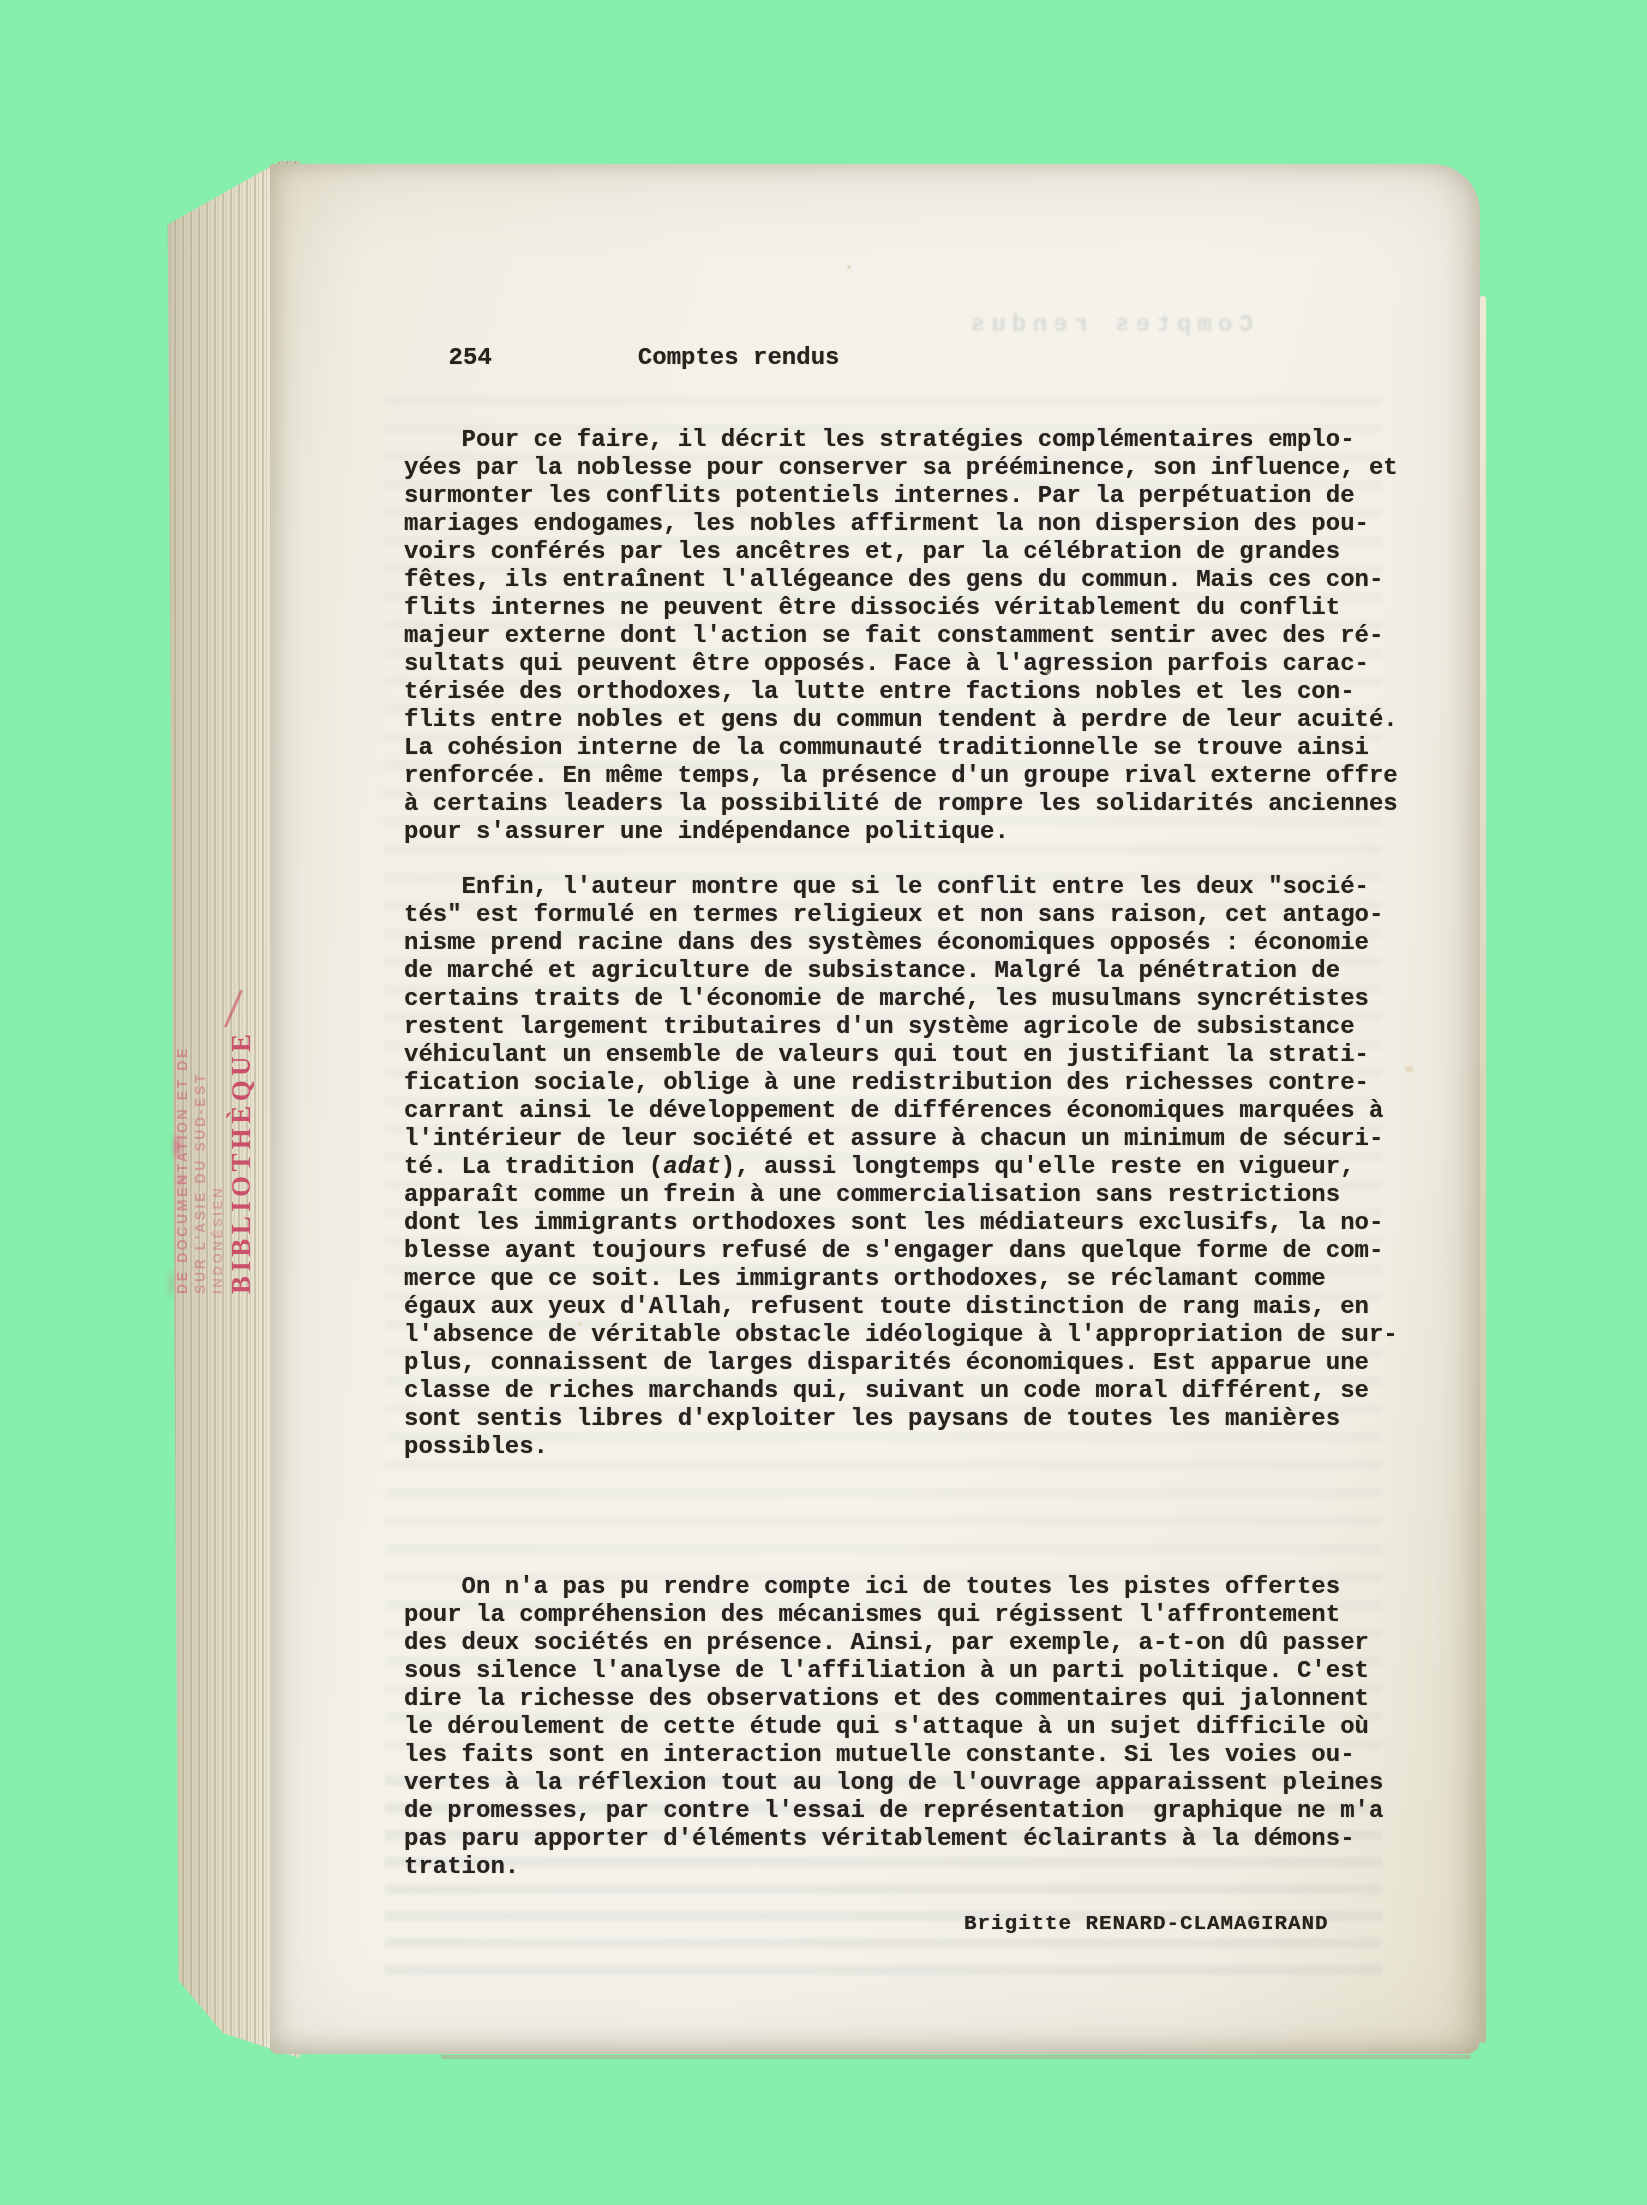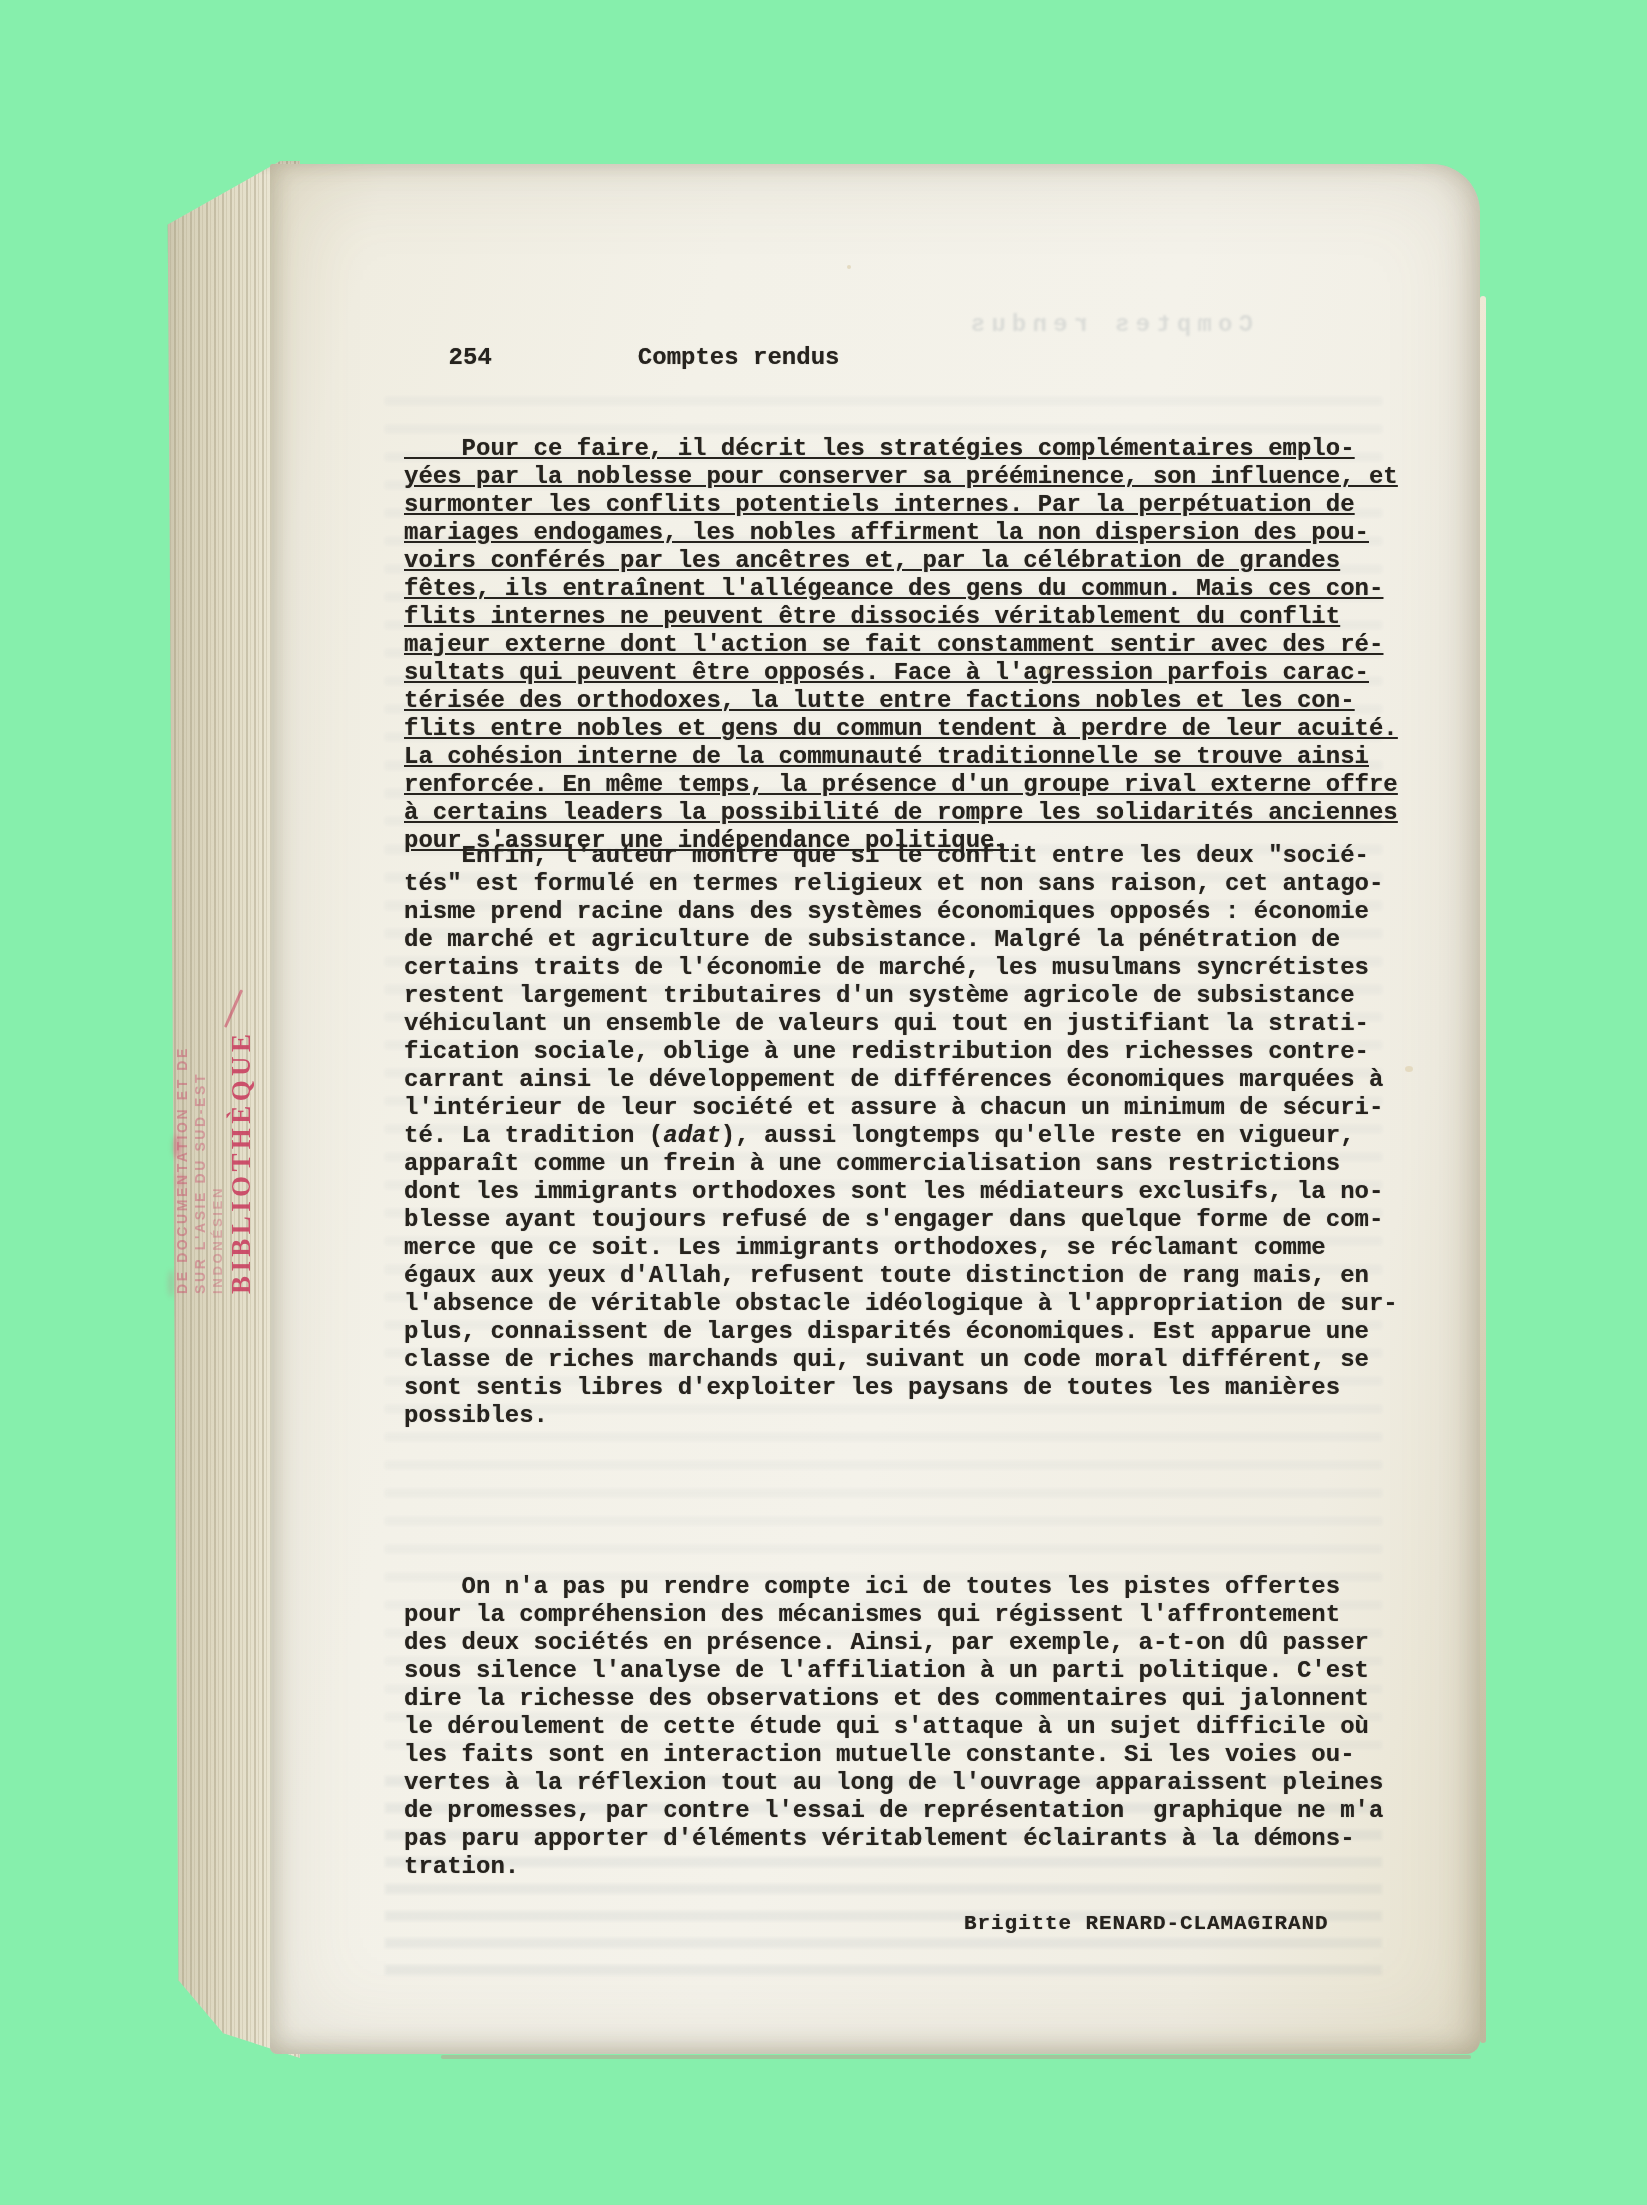--- a/index.html
+++ b/index.html
@@ -25,21 +25,21 @@
   .page::after{content:"";position:absolute;top:132px;right:-6.2px;width:6.2px;height:1747px;
     background:linear-gradient(180deg,#efe9d6,#d6cfb6 60%,#bfb89d);border-radius:3.5px;}
   .under-edge{position:absolute;left:441px;top:2055px;width:1030px;height:3.5px;
     background:#b3ac93;opacity:.65;border-radius:1.8px;}
   
   .tw{position:absolute;color:#26231e;font-weight:700;font-size:24px;line-height:28px;
       white-space:pre;text-shadow:0 0 0.9px rgba(38,35,30,.55);}
   .header-line{left:391px;top:316px;}
   .header-title{margin-left:146px;}
   .para{left:404px;}
-  #para-0{top:435px;text-decoration:underline;} #para-1{top:842px;} #para-2{top:1573px;}
+  #para-0{top:426px;} #para-1{top:873px;} #para-2{top:1573px;}
   .signature{left:964px;top:1910px;font-size:21px;letter-spacing:0.9px;}
   
   .bleed-band{position:absolute;pointer-events:none;filter:blur(1.6px);opacity:.85;
     background:repeating-linear-gradient(180deg,rgba(0,0,0,0) 0 17.6px,rgba(120,136,150,.065) 17.6px 26.5px,rgba(0,0,0,0) 26.5px 28px);}
   .bleed-main{left:385px;top:379px;width:997px;height:1376px;}
   .bleed-low{left:385px;top:1760px;width:997px;height:221px;
     background:repeating-linear-gradient(180deg,rgba(0,0,0,0) 0 16px,rgba(110,128,144,.10) 16px 25.6px,rgba(0,0,0,0) 25.6px 27px);}
   .bleed-header{position:absolute;left:538px;top:311px;width:715px;
     font-weight:700;font-size:24px;letter-spacing:6.2px;color:#76848f;opacity:.20;
     transform:scaleX(-1);filter:blur(1.1px);white-space:pre;}

